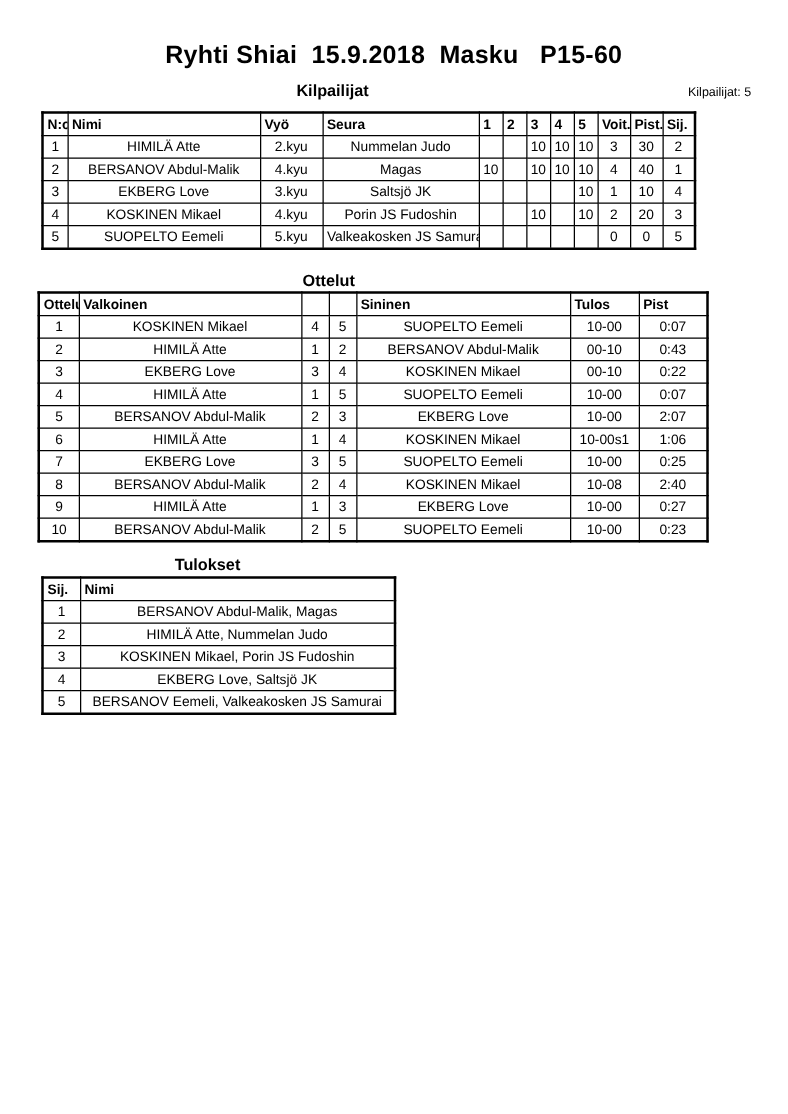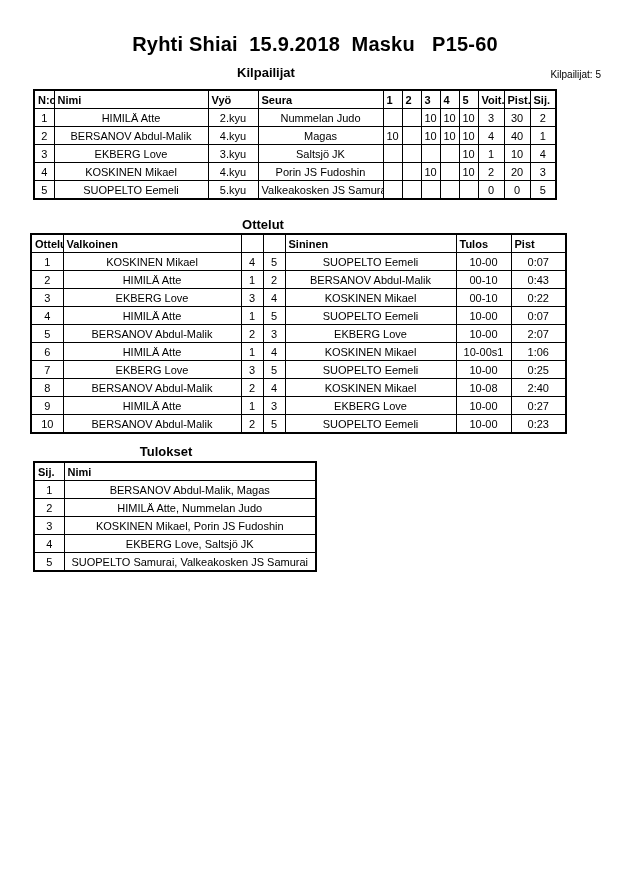--- a/index.html
+++ b/index.html
@@ -297,16 +297,16 @@
       <tr>
         <td class="ctr">3</td>
         <td class="lft">KOSKINEN Mikael, Porin JS Fudoshin</td>
       </tr>
       <tr>
         <td class="ctr">4</td>
         <td class="lft">EKBERG Love, Saltsjö JK</td>
       </tr>
       <tr>
         <td class="ctr">5</td>
-        <td class="lft">SUOPELTO Samurai, Valkeakosken JS Samurai</td>
+        <td class="lft">BERSANOV Eemeli, Valkeakosken JS Samurai</td>
       </tr>
     </tbody>
 </table>
 
 </body></html>

